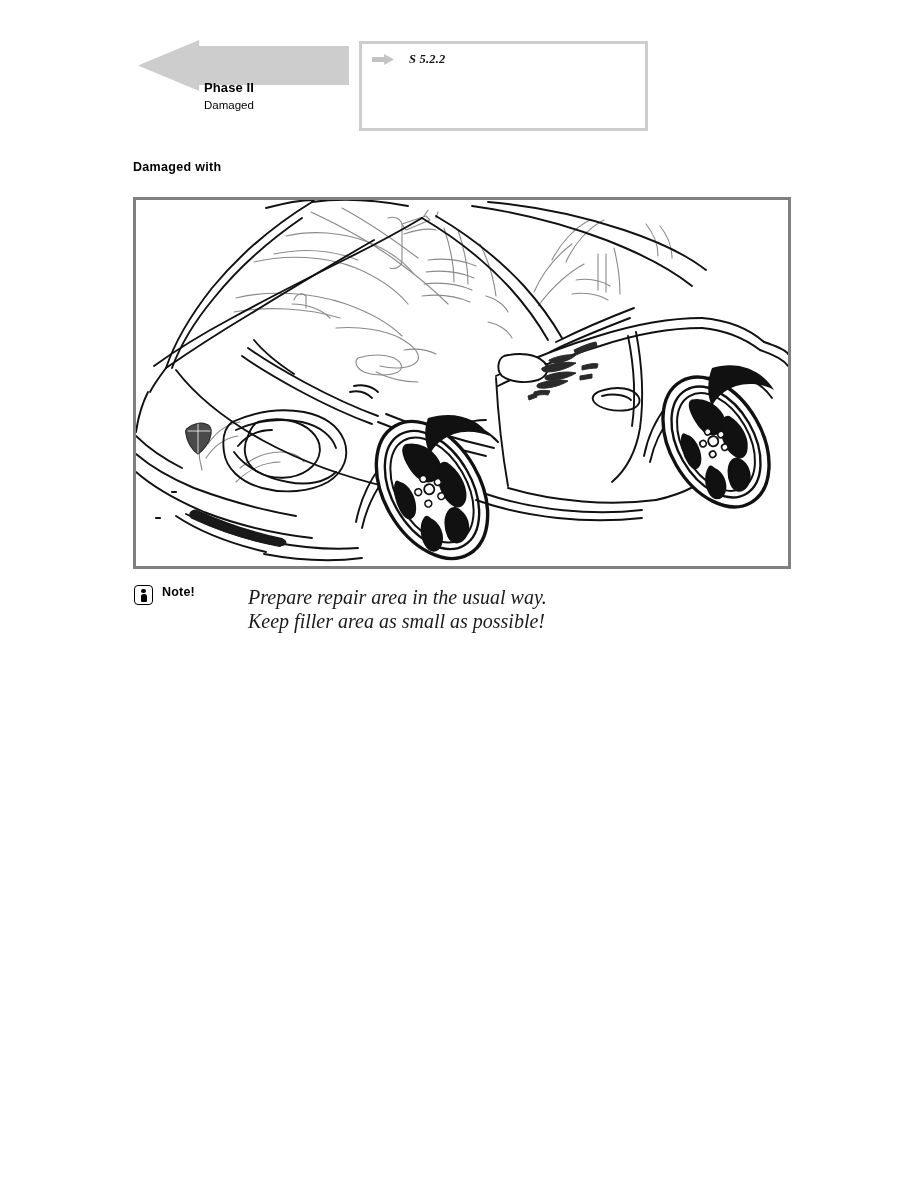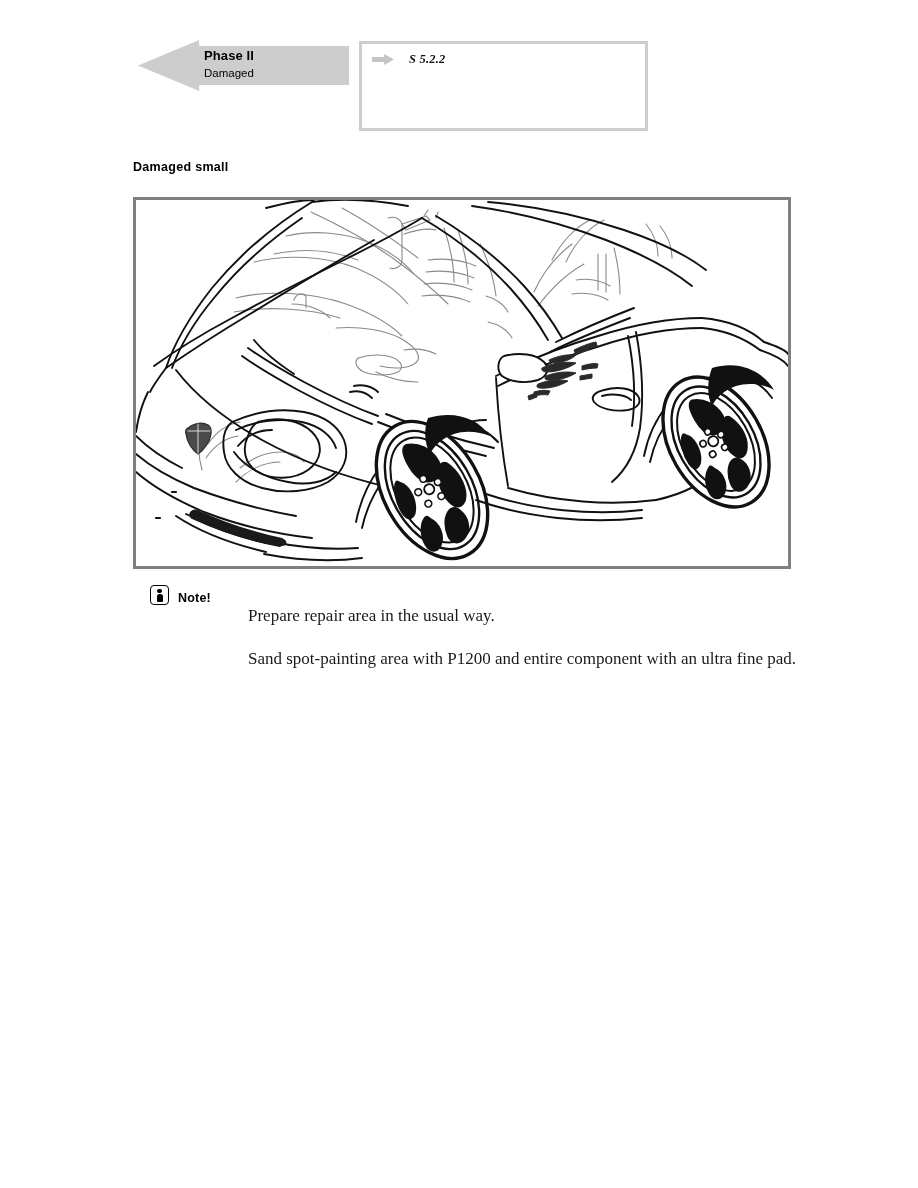--- a/index.html
+++ b/index.html
@@ -35,20 +35,21 @@
     position: absolute;
     left: 66px;
     top: 8px;
   }
   #phase-banner .phase-title {
     font-size: 13px;
     font-weight: bold;
     line-height: 16px;
     letter-spacing: 0.1px;
     color: #000;
+    margin-top: 32px;
   }
   #phase-banner .phase-sub {
     font-size: 11.5px;
     font-weight: normal;
     line-height: 15px;
     color: #000;
     margin-top: 2px;
   }
 
   
@@ -120,24 +121,24 @@
 
   
   #note-block {
     position: absolute;
     left: 134px;
     top: 585px;
     width: 640px;
   }
   #note-block .note-head {
     position: absolute;
-    left: 16px;
+    left: 0;
     top: 0;
     display: flex;
-    align-items: flex-end;
+    align-items: flex-start;
   }
   #note-block .note-icon {
     width: 19px;
     height: 20px;
     border: 1.6px solid #000;
     border-radius: 4px;
     position: relative;
     box-sizing: border-box;
     background: #fff;
     flex: 0 0 19px;
@@ -170,25 +171,25 @@
     margin-left: 9px;
     letter-spacing: 0.2px;
   }
   #note-block .note-lines {
     position: absolute;
     left: 114px;
     top: 0px;
   }
   #note-block .note-line {
     font-family: "Liberation Serif", serif;
-    font-size: 17px;
+    font-style: italic;
+    font-size: 20px;
     line-height: 24px;
     color: #1a1a1a;
     white-space: nowrap;
-    margin-top: 19px;
   }
 </style>
 </head>
 <body>
 
 <div id="phase-banner">
   <div class="arrow-shape"></div>
   <div class="phase-text">
     <div class="phase-title">Phase II</div>
     <div class="phase-sub">Damaged</div>
@@ -197,21 +198,21 @@
 
 <div id="ref-box">
   <ul class="ref-list">
     <li class="ref-item">
       <span class="ref-arrow"></span>
       <span class="ref-label">S 5.2.2</span>
     </li>
   </ul>
 </div>
 
-<div id="section-heading">Damaged small</div>
+<div id="section-heading">Damaged with</div>
 
 <div id="illustration-frame">
   <svg viewBox="0 0 652 366" preserveAspectRatio="none">
     <g fill="none" stroke="#8a8a8a" stroke-width="1.1" stroke-linecap="round" stroke-linejoin="round">
 
       <path d="M175 12 C205 26 238 44 262 62 C284 78 300 92 312 104"></path>
       <path d="M206 8 C232 22 258 40 282 58"></path>
       <path d="M150 36 C176 30 206 32 232 42 C252 50 268 62 278 74"></path>
       <path d="M138 54 C166 48 196 50 222 60"></path>
       <path d="M118 62 C150 54 190 56 220 68 C246 79 262 92 272 104"></path>
@@ -402,15 +403,15 @@
   </svg>
 </div>
 
 <div id="note-block">
   <div class="note-head">
     <span class="note-icon"></span>
     <span class="note-label">Note!</span>
   </div>
   <div class="note-lines">
     <div class="note-line">Prepare repair area in the usual way.</div>
-    <div class="note-line">Sand spot-painting area with P1200 and entire component with an ultra fine pad.</div>
+    <div class="note-line">Keep filler area as small as possible!</div>
   </div>
 </div>
 
 </body></html>

